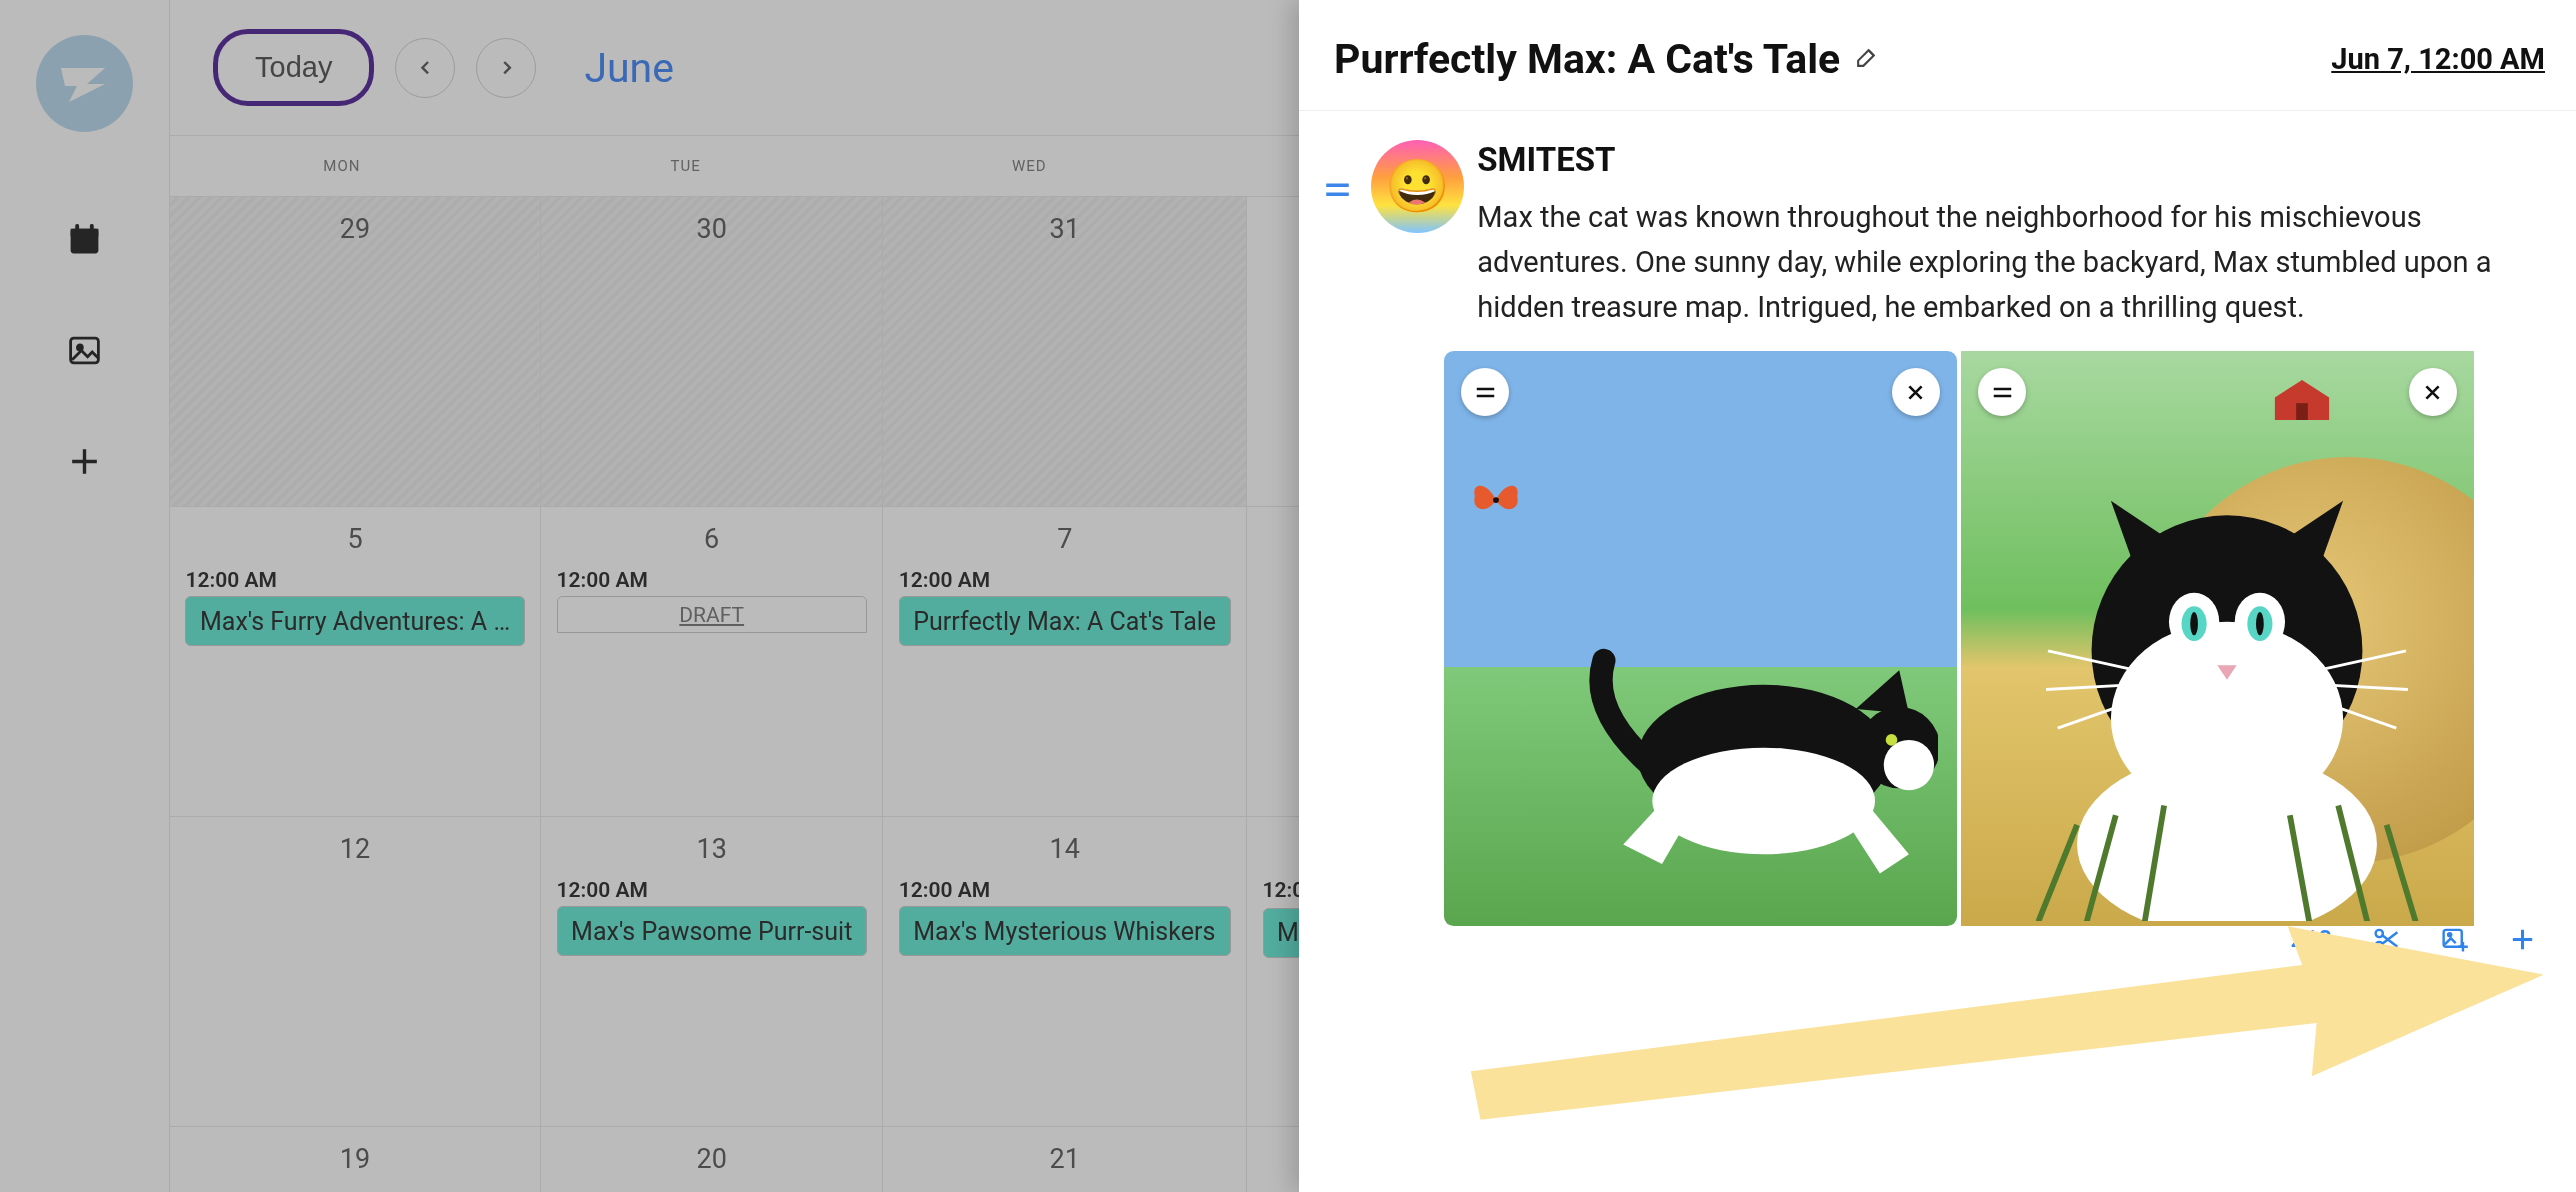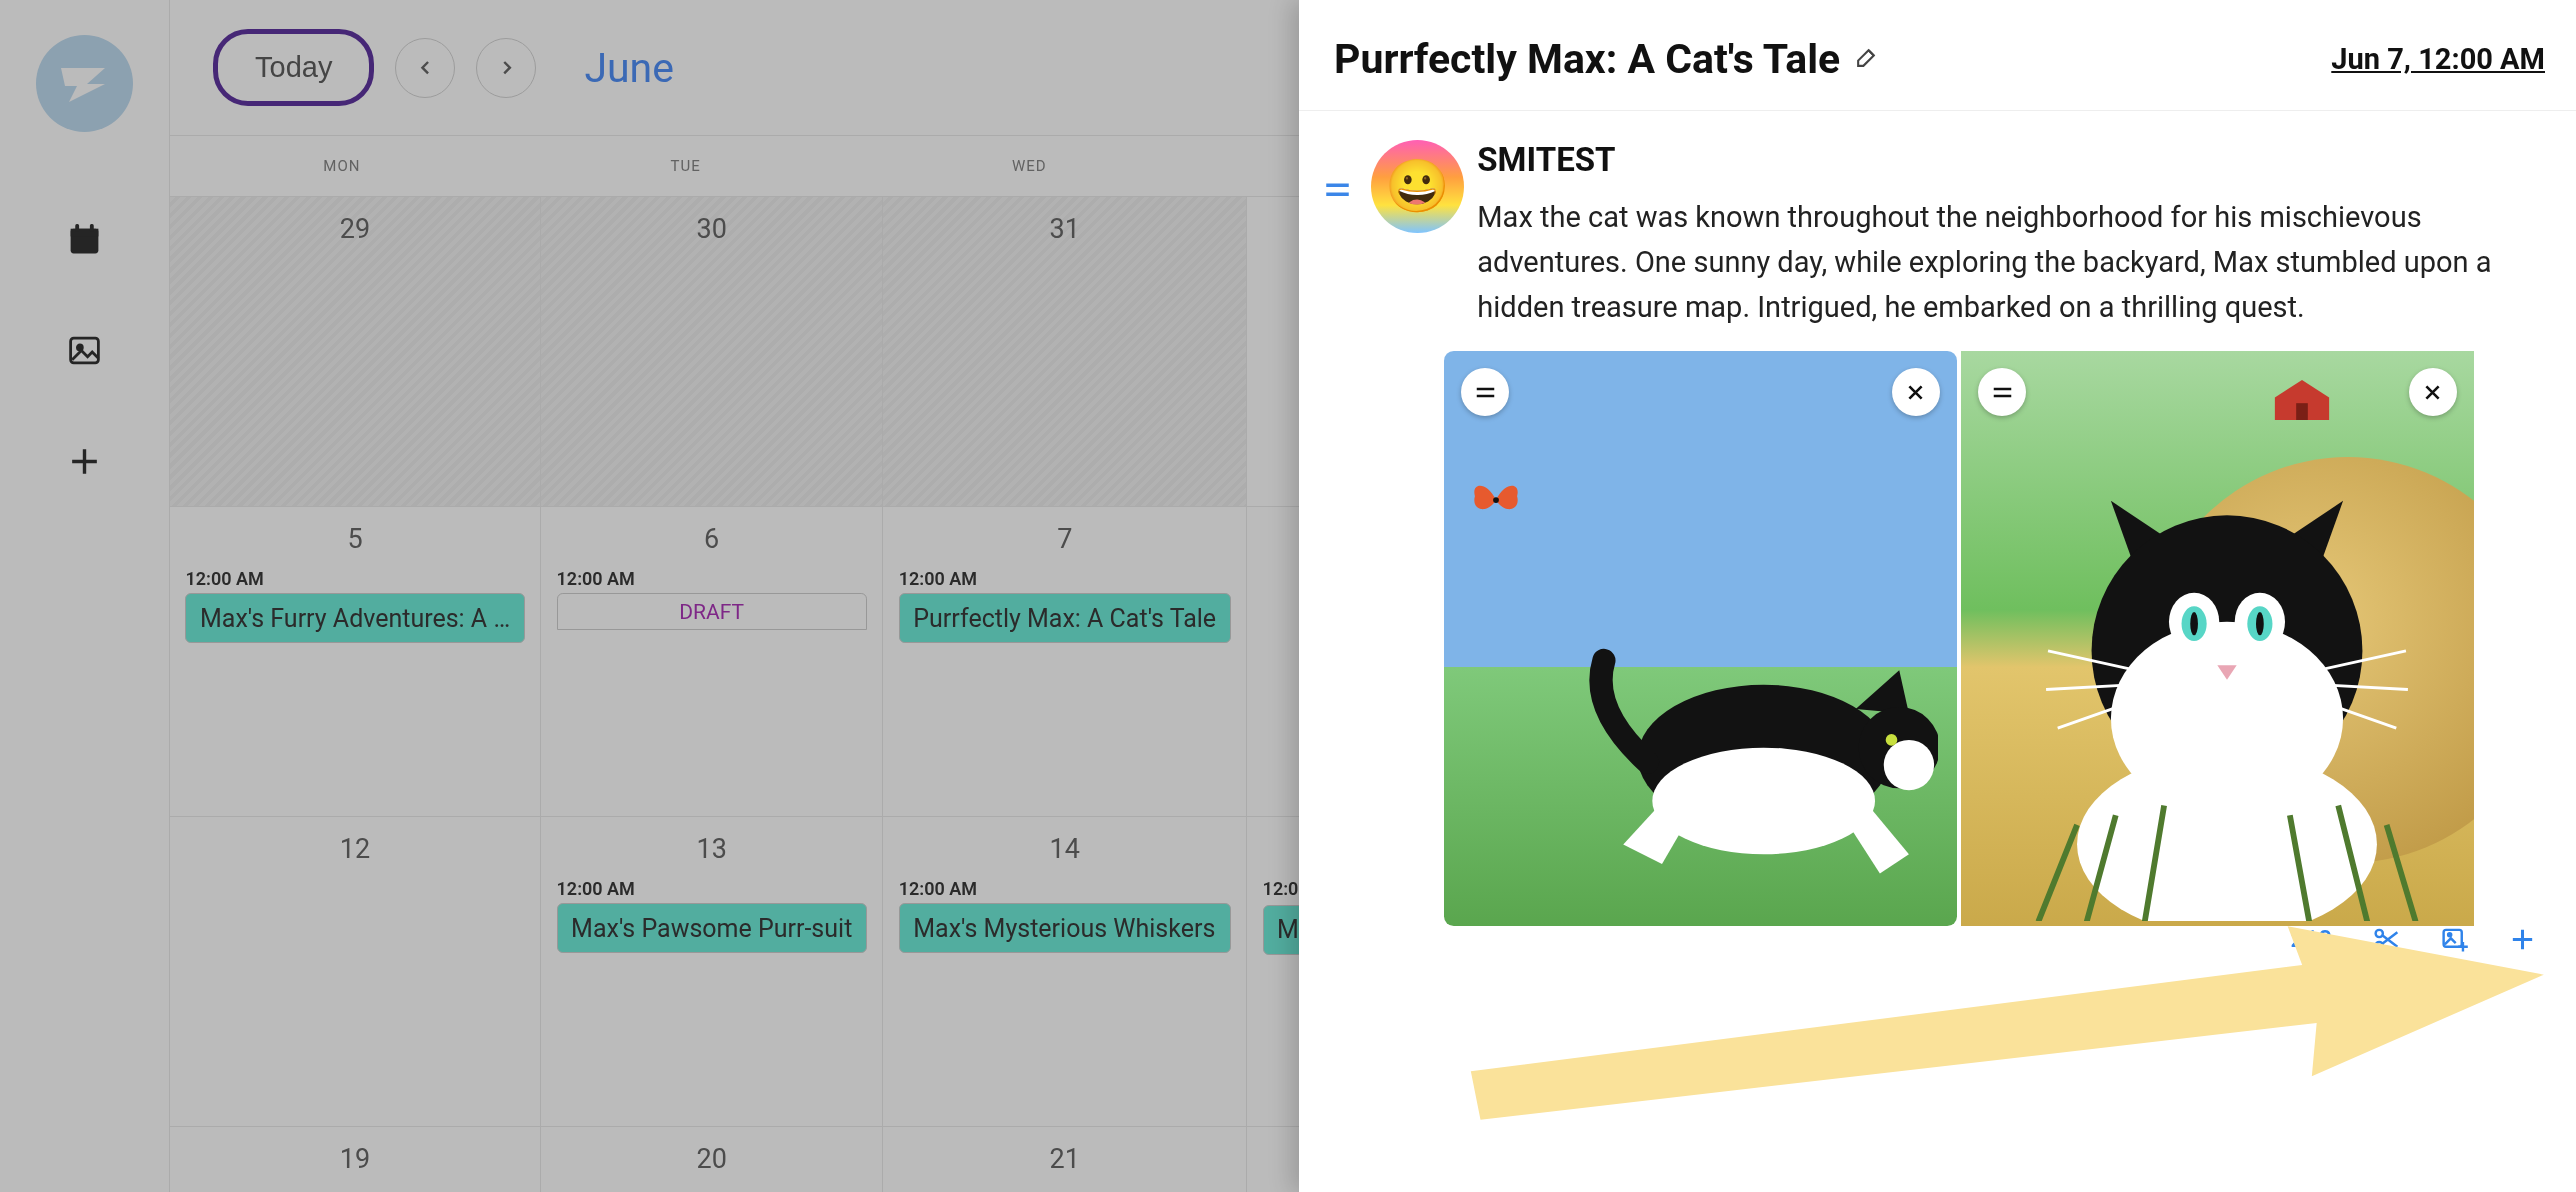--- a/index.html
+++ b/index.html
@@ -22,22 +22,22 @@
 .month-label { font-size: 41px; color: #3b82f6; margin-left: 27px; }
 
 .dow-row { display: grid; grid-template-columns: repeat(7, 1fr); border-top: 1px solid #e6e6e6; border-bottom: 1px solid #e6e6e6; }
 .dow-cell { text-align: center; padding: 21px 0; font-size: 15px; color: #777; letter-spacing: 1px; }
 
 .grid { display: grid; grid-template-columns: repeat(7, 1fr); }
 .day-cell { border-right: 1px solid #e6e6e6; border-bottom: 1px solid #e6e6e6; height: 310px; position: relative; padding: 15.5px 5.8px 5.8px; }
 .day-cell.out { background: repeating-linear-gradient(135deg, #f2f2f2 0 3.9px, #eaeaea 3.9px 7.7px); }
 .day-cell.short { height: 106px; }
 .day-num { text-align: center; font-size: 27px; color: #555; }
-.evt-time { font-size: 18px; color: #222; margin: 13.5px 0 3.9px 9.7px; font-weight: 600; }
-.draft-badge { font-size: 21px; color: #a21caf; text-align: center; border: 1px solid #c9c9c9; border-radius: 5.8px 5.8px 0 0; padding: 5.8px 0; margin: 0 9.7px; background: #fff; }
+.evt-time { font-size: 21px; color: #222; margin: 13.5px 0 3.9px 9.7px; font-weight: 600; }
+.draft-badge { font-size: 21px; color: #737373; text-align: center; border: 1px solid #c9c9c9; border-radius: 5.8px 5.8px 0 0; padding: 5.8px 0; margin: 0 9.7px; background: #fff; text-decoration: underline; }
 .evt-box { border: 1px solid #c9c9c9; border-radius: 5.8px; padding: 9.7px 13.5px; margin: 0 9.7px; font-size: 25px; color: #222; white-space: nowrap; overflow: hidden; text-overflow: ellipsis; background: #5eead4; cursor: pointer; }
 .evt-box.with-draft { border-top: none; border-radius: 0 0 5.8px 5.8px; }
 
 
 .dim { position: absolute; inset: 0; background: rgba(60,60,60,0.35); }
 
 
 .panel { position: absolute; right: 0; top: 0; width: 1277px; height: 100%; background: #fff; box-shadow: -7.7px 0 23px rgba(0,0,0,0.18); }
 .panel-head { display: flex; align-items: center; justify-content: space-between; padding: 35px 31px 27px 35px; border-bottom: 1px solid #eee; }
 .panel-title-wrap { display: flex; align-items: center; gap: 13.5px; }

